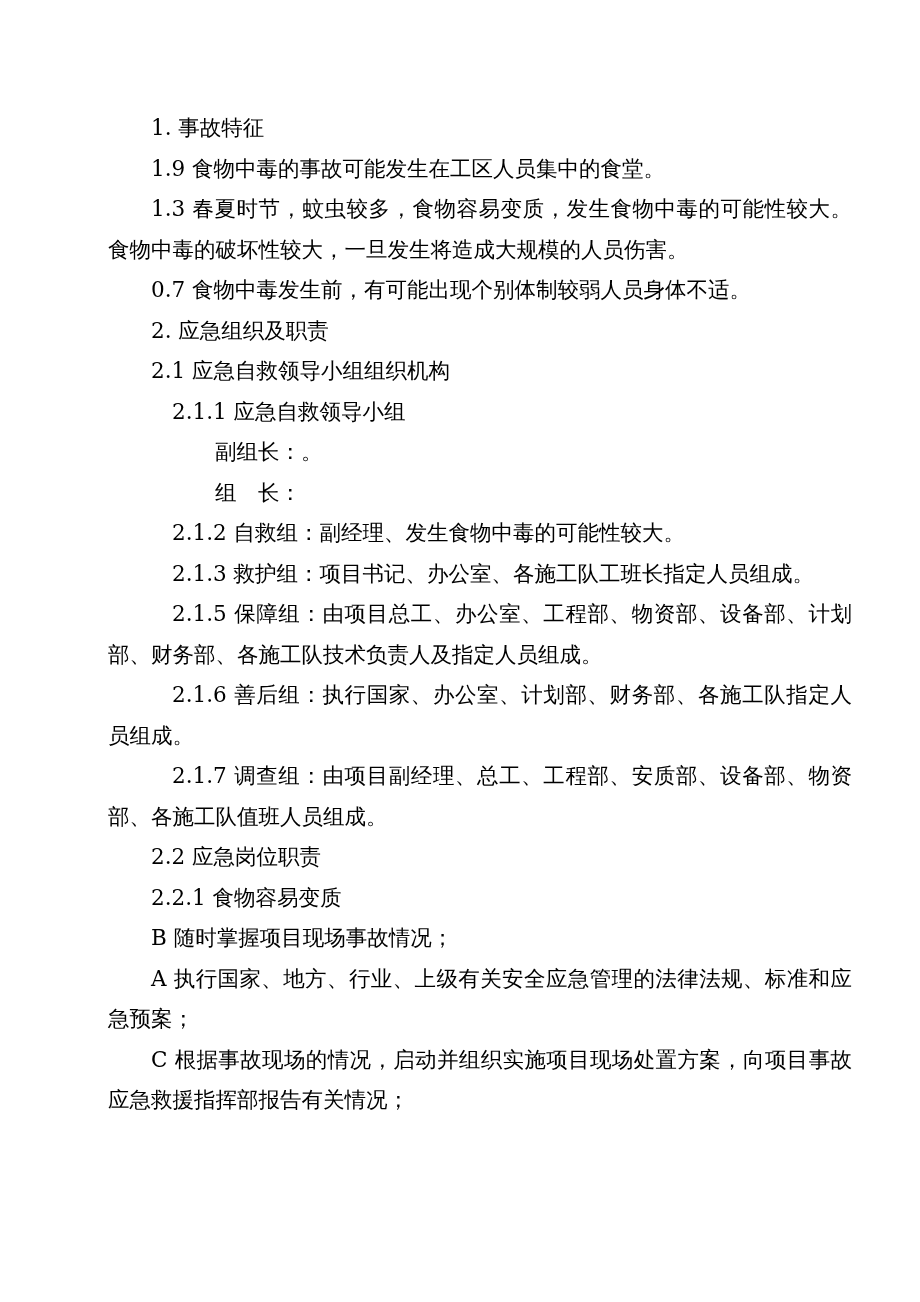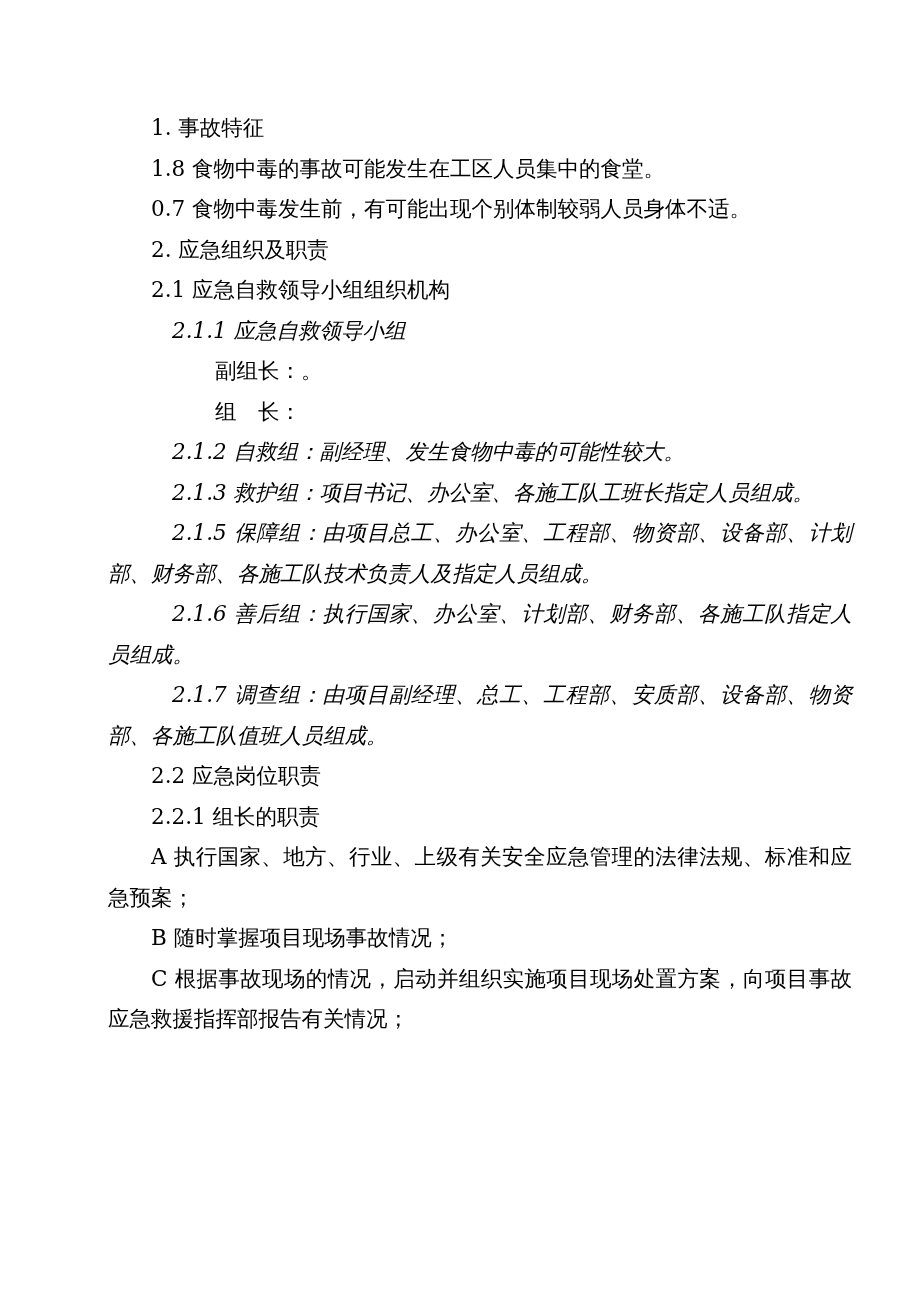--- a/index.html
+++ b/index.html
@@ -29,43 +29,43 @@
     text-justify: inter-ideograph;
   }
   .para {
     margin: 0;
     text-indent: 43px;
     white-space: pre-wrap;
     word-break: break-all;
   }
   .para.indent-2 {
     text-indent: 64px;
-    font-style: italic;
   }
   .para.indent-3 {
     text-indent: 107px;
   }
 </style>
 </head>
 <body>
 
 <div class="page">
   <div class="doc-body">
     <p class="para">1. 事故特征</p>
-    <p class="para">1.8 食物中毒的事故可能发生在工区人员集中的食堂。</p>
+    <p class="para">1.9 食物中毒的事故可能发生在工区人员集中的食堂。</p>
+    <p class="para">1.3 春夏时节，蚊虫较多，食物容易变质，发生食物中毒的可能性较大。食物中毒的破坏性较大，一旦发生将造成大规模的人员伤害。</p>
     <p class="para">0.7 食物中毒发生前，有可能出现个别体制较弱人员身体不适。</p>
     <p class="para">2. 应急组织及职责</p>
     <p class="para">2.1 应急自救领导小组组织机构</p>
     <p class="para indent-2">2.1.1 应急自救领导小组</p>
     <p class="para indent-3">副组长：。</p>
     <p class="para indent-3">组　长：</p>
     <p class="para indent-2">2.1.2 自救组：副经理、发生食物中毒的可能性较大。</p>
     <p class="para indent-2">2.1.3 救护组：项目书记、办公室、各施工队工班长指定人员组成。</p>
     <p class="para indent-2">2.1.5 保障组：由项目总工、办公室、工程部、物资部、设备部、计划部、财务部、各施工队技术负责人及指定人员组成。</p>
     <p class="para indent-2">2.1.6 善后组：执行国家、办公室、计划部、财务部、各施工队指定人员组成。</p>
     <p class="para indent-2">2.1.7 调查组：由项目副经理、总工、工程部、安质部、设备部、物资部、各施工队值班人员组成。</p>
     <p class="para">2.2 应急岗位职责</p>
-    <p class="para">2.2.1 组长的职责</p>
+    <p class="para">2.2.1 食物容易变质</p>
+    <p class="para">B 随时掌握项目现场事故情况；</p>
     <p class="para">A 执行国家、地方、行业、上级有关安全应急管理的法律法规、标准和应急预案；</p>
-    <p class="para">B 随时掌握项目现场事故情况；</p>
     <p class="para">C 根据事故现场的情况，启动并组织实施项目现场处置方案，向项目事故应急救援指挥部报告有关情况；</p>
   </div>
 </div>
 
 </body></html>

